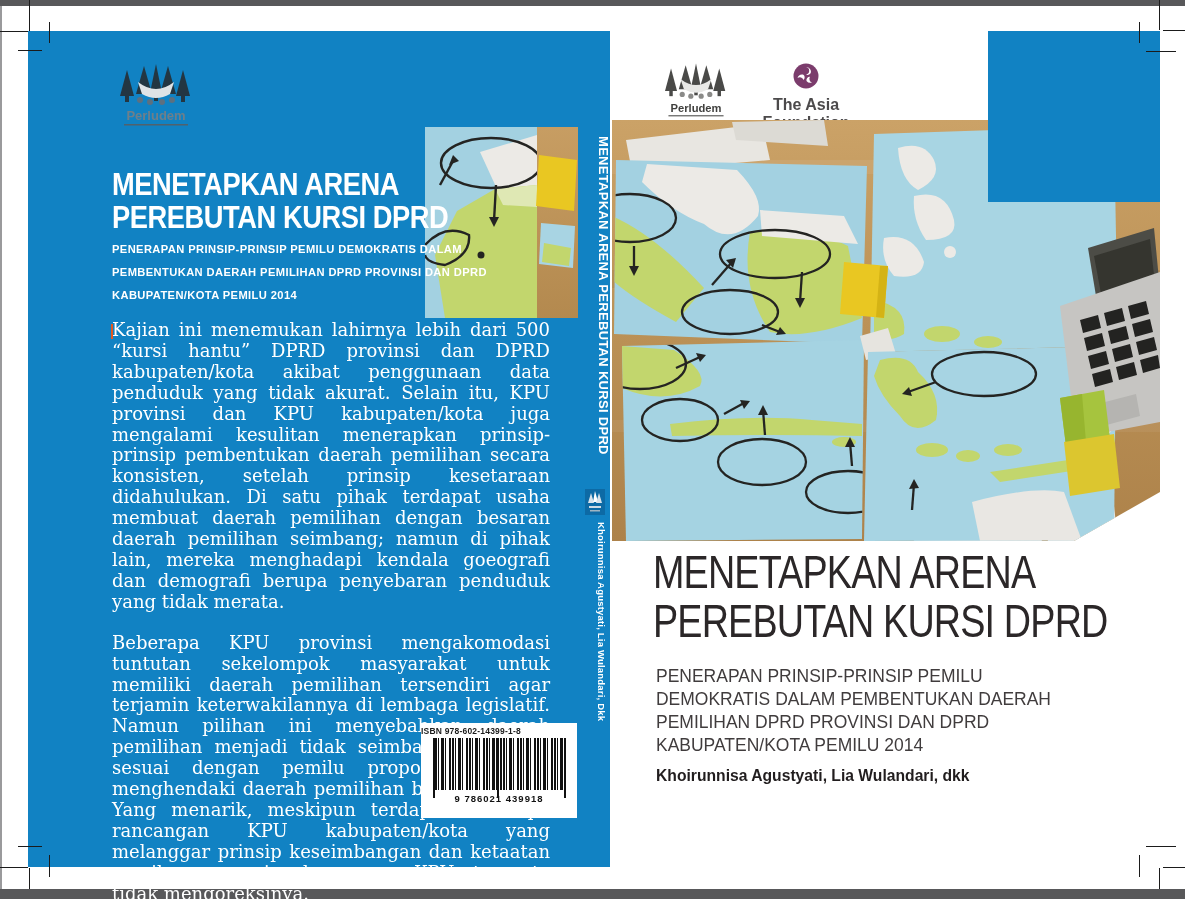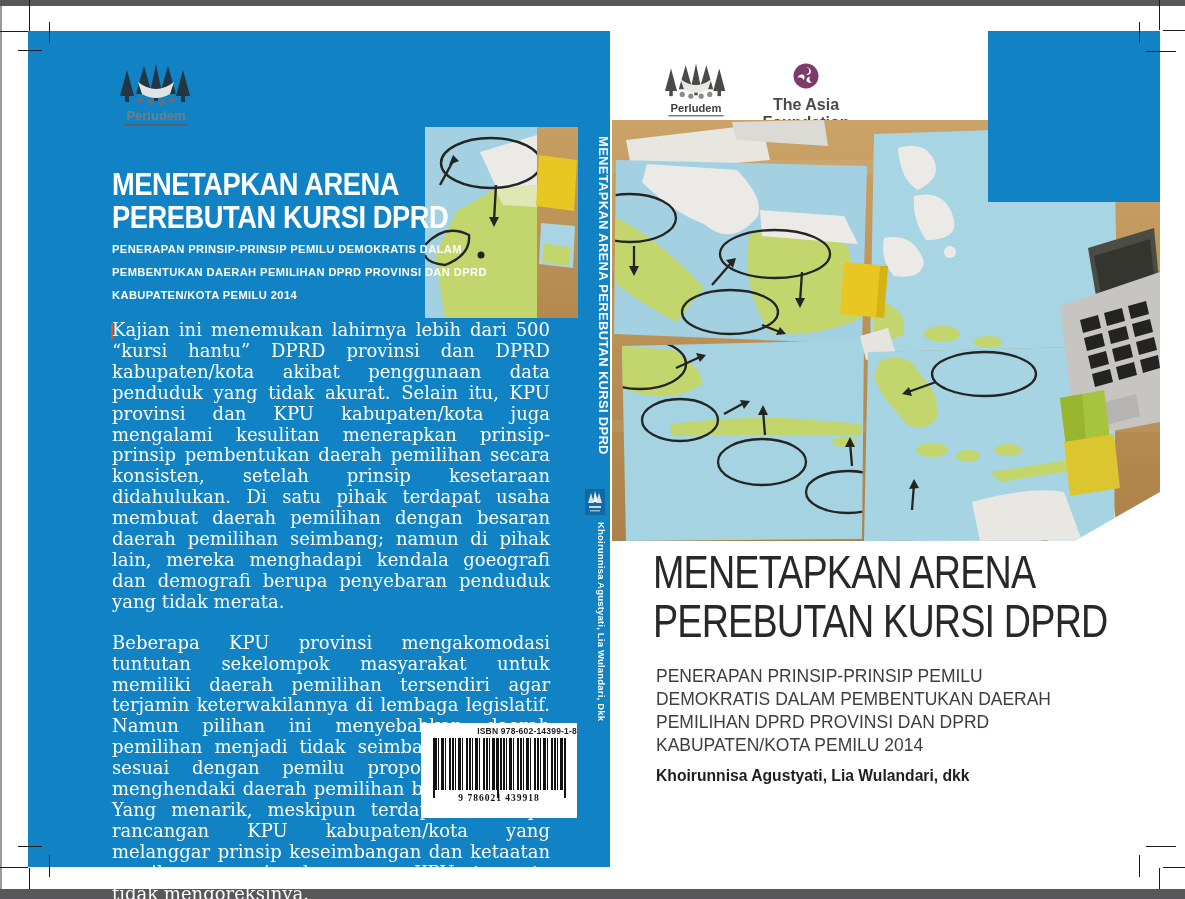--- a/index.html
+++ b/index.html
@@ -21,30 +21,30 @@
   .back-subtitle { left:112px; top:238px; width:430px; color:#ffffff; font-weight:bold;
                    font-size:11.5px; line-height:23px; letter-spacing:0.4px;
                    transform:scaleX(0.97); transform-origin:0 0; }
   .back-body { left:112px; top:320px; width:438px; color:#ffffff;
                font-family:"DejaVu Serif", serif; font-size:18px; line-height:20.9px;
                text-align:justify; }
   .back-body p + p { margin-top:20px; }
   .caret { left:111px; top:324px; width:2px; height:15px; background:#e2571f; }
   
   .barcode-box { left:421px; top:723px; width:156px; height:95px; background:#ffffff; }
-  .barcode-isbn { position:absolute; left:0; top:3px; width:100%; text-align:right;
+  .barcode-isbn { position:absolute; left:0; top:3px; width:100%; text-align:left;
                   font-size:8.5px; font-weight:bold; color:#1c1c1c; letter-spacing:0.2px; }
   .barcode-bars { position:absolute; left:14px; top:15px; width:128px; height:52px;
     background:
       repeating-linear-gradient(90deg,#111 0 2px,transparent 2px 3px,#111 3px 4px,
         transparent 4px 6px,#111 6px 9px,transparent 9px 10px,#111 10px 11px,
         transparent 11px 14px,#111 14px 16px,transparent 16px 17px); }
   .guard { position:absolute; top:15px; width:2px; height:60px; background:#111; }
   .barcode-digits { position:absolute; left:0; top:70px; width:100%; text-align:center;
-                    font-size:9.5px; font-weight:bold; color:#111; letter-spacing:1px;font-family:Liberation Serif, serif; }
+                    font-size:9.5px; font-weight:bold; color:#111; letter-spacing:1px; }
   
   .spine-title { left:577px; top:136px; width:34px; height:370px; color:#ffffff;
                  writing-mode:vertical-rl; font-weight:bold; font-size:13px;
                  letter-spacing:0.3px; }
   .spine-authors { left:581px; top:522px; width:26px; height:210px; color:#ffffff;
                    writing-mode:vertical-rl; font-weight:bold; font-size:9.5px;
                    letter-spacing:0.2px; }
   
   .front-blue-box { left:988px; top:31px; width:172px; height:171px; background:#1182c3; }
   .front-title { left:653px; top:548px; width:560px; color:#2b2728;

